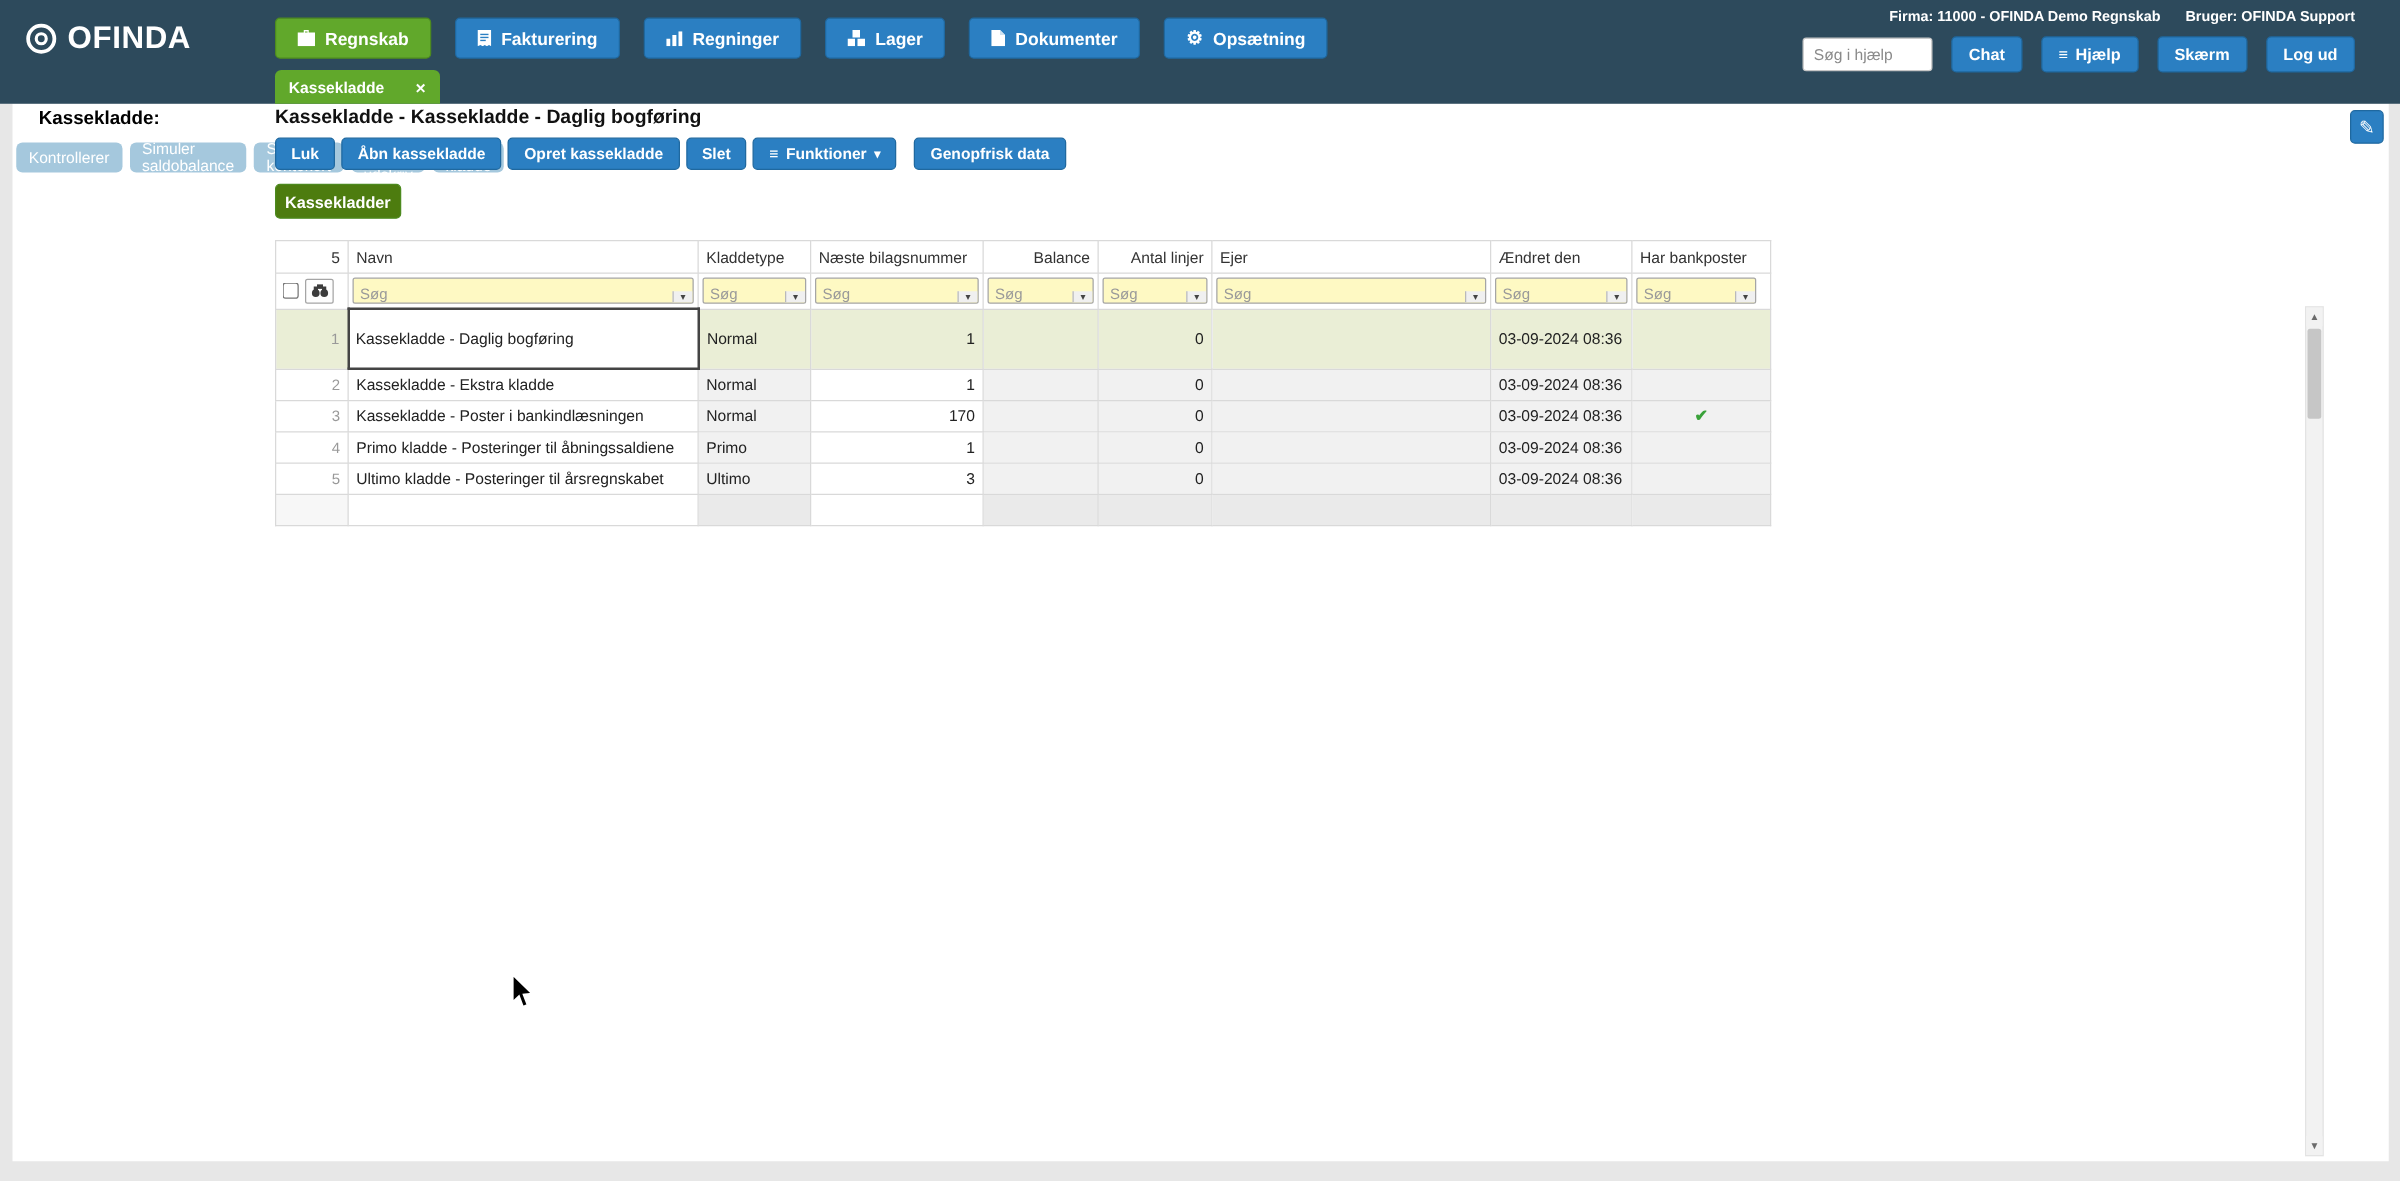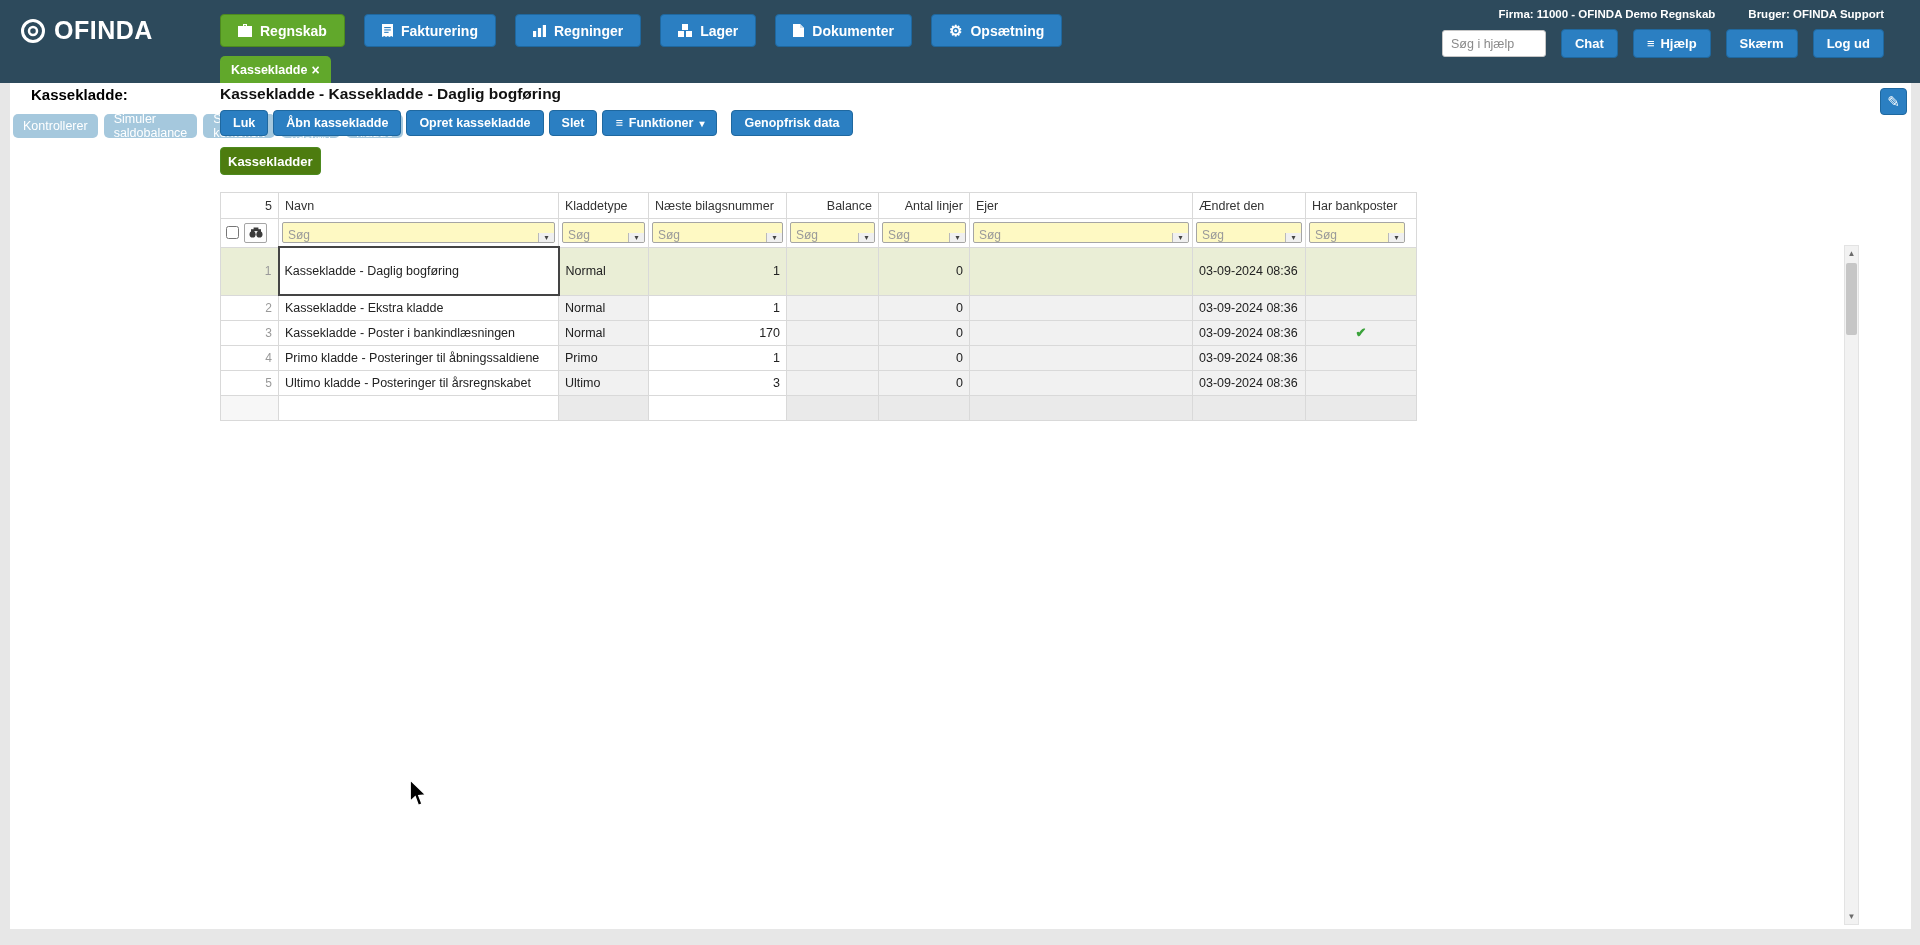--- a/index.html
+++ b/index.html
@@ -15,30 +15,30 @@
   
   .topbar { position:absolute; left:0; top:0; width:1920px; height:83px; background:#2d4a5c; z-index:5; }
   .logo { position:absolute; left:20px; top:16px; display:flex; align-items:center; gap:8px; color:#fff; cursor:pointer; }
   .logo-text { font-size:25px; font-weight:bold; letter-spacing:0.5px; }
   .mainnav { position:absolute; left:220px; top:14px; display:flex; gap:19px; }
   .nav-btn { display:flex; align-items:center; gap:8px; height:33px; padding:0 17px;
              background:#2b7fc2; border:1px solid #1f689f; border-radius:4px;
              color:#fff; font-size:14px; font-weight:bold; font-family:inherit; cursor:pointer; }
   .nav-btn.active { background:#61a82b; border-color:#4d8a1f; }
   .nav-btn .gear-glyph { font-size:15px; line-height:1; }
-  .top-right-info { position:absolute; right:36px; top:8px; color:#fff; font-size:11.5px; font-weight:bold; display:flex; gap:33px; }
+  .top-right-info { position:absolute; right:36px; top:8px; color:#fff; font-size:11.5px; font-weight:bold; display:flex; gap:20px; }
   .top-actions { position:absolute; right:36px; top:29px; display:flex; gap:15px; align-items:center; }
   .help-search { width:104px; height:27px; border:1px solid #c6c6c6; border-radius:3px; font-size:12.5px; padding:0 8px; font-family:inherit; color:#333; }
   .help-search::placeholder { color:#8a8a8a; }
   .top-btn { height:29px; padding:0 13px; background:#2b7fc2; border:1px solid #1f689f; border-radius:4px;
              color:#fff; font-size:13px; font-weight:bold; font-family:inherit; cursor:pointer;
              display:flex; align-items:center; gap:6px; }
   .tab { position:absolute; left:220px; bottom:0; height:27px; background:#61a82b;
          border-radius:5px 5px 0 0; color:#fff; font-size:12.5px; font-weight:bold;
-         display:flex; align-items:center; gap:4px; padding:0 11px; cursor:pointer; }
+         display:flex; align-items:center; gap:25px; padding:0 11px; cursor:pointer; }
   .tab-close { font-size:14px; line-height:1; cursor:pointer; }
 
   
   .panel { position:absolute; left:10px; top:83px; width:1901px; height:846px; background:#fff; }
 
   .sidebar-title { position:absolute; left:21px; top:3px; font-size:15px; font-weight:bold; color:#000; }
   .sidebar { position:absolute; left:3px; top:31px; width:200px; display:flex; gap:6px; }
   .pill { height:24px; background:#a5c8dd; border-radius:5px; color:#fff; font-size:12.5px;
           display:flex; align-items:center; padding:0 10px; cursor:pointer; }
 

